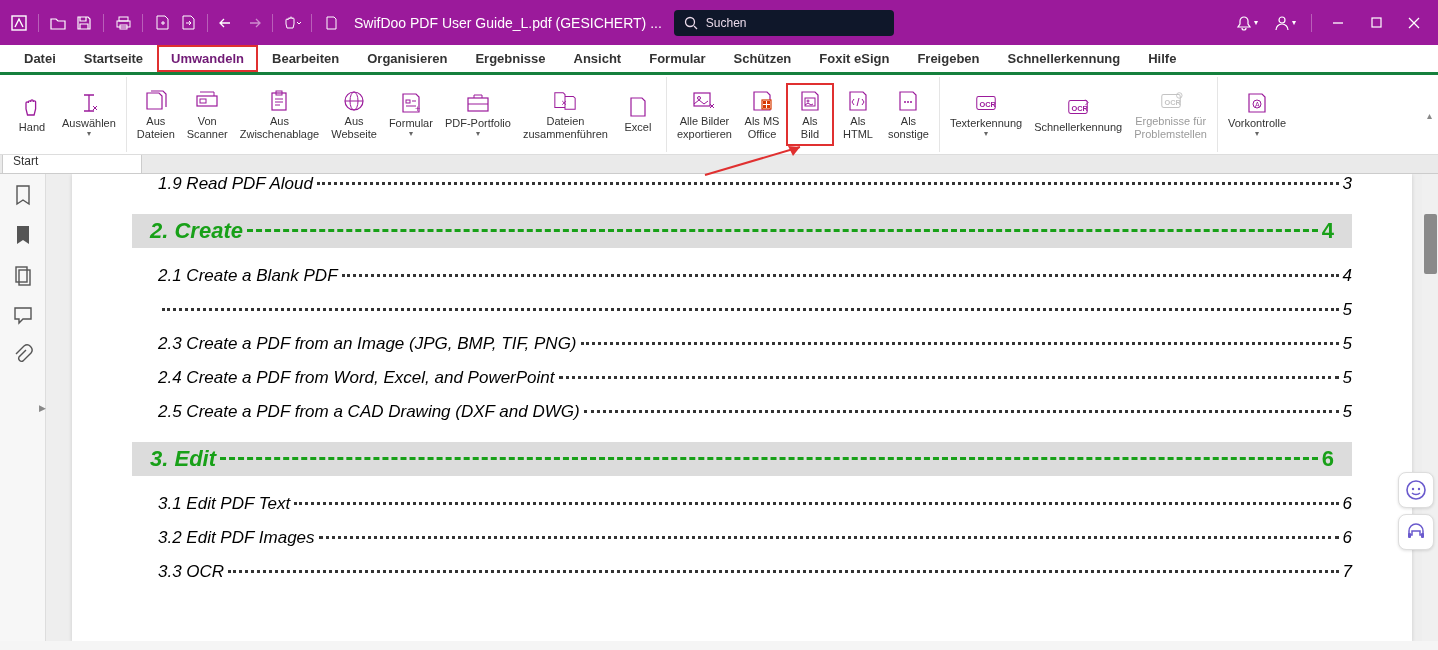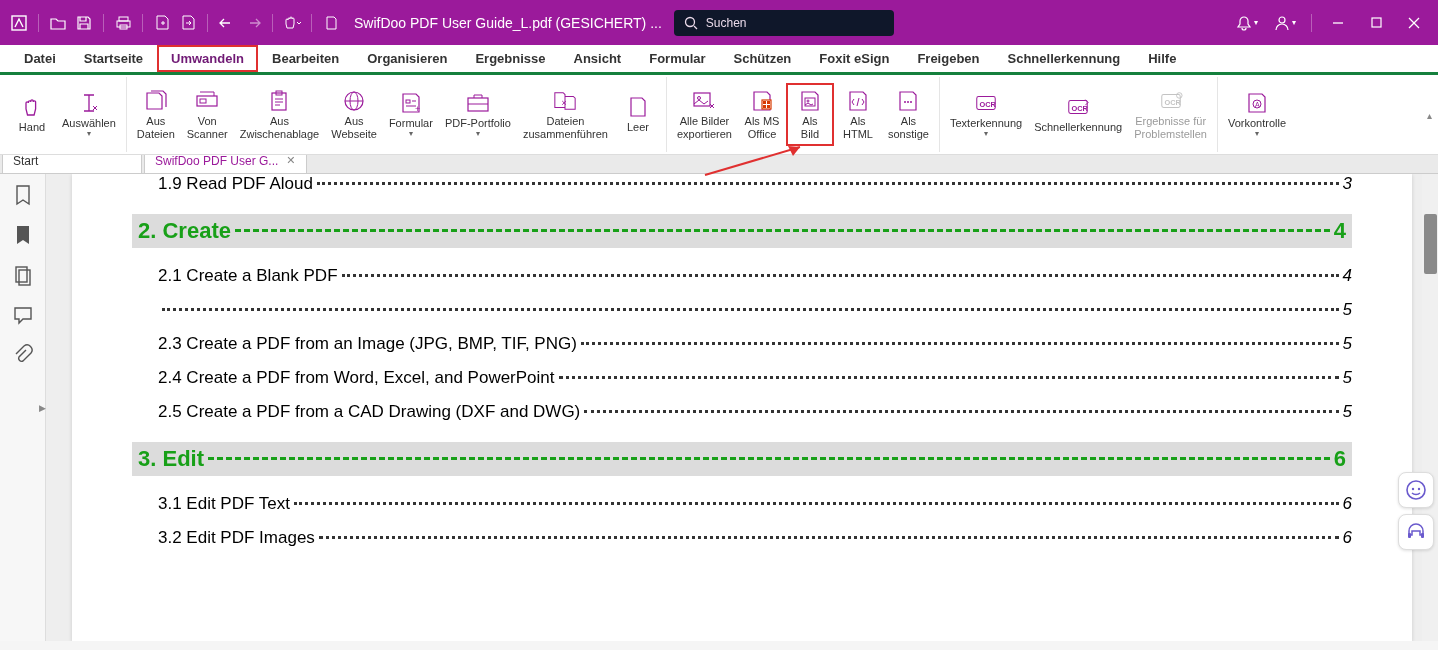--- a/index.html
+++ b/index.html
@@ -30,24 +30,24 @@
 .doctab.active{color:#9b1a9b;min-width:130px;}
 .doctab .closetab{margin-left:8px;color:#888;cursor:pointer;font-size:11px;}
 .workspace{display:flex;height:calc(650px - 45px - 30px - 80px - 28px);}
 .leftbar{width:46px;background:#f7f7f7;border-right:1px solid #ddd;display:flex;flex-direction:column;align-items:center;padding-top:10px;gap:18px;position:relative;}
 .leftbar .lbicon{width:22px;height:22px;color:#555;cursor:pointer;}
 .leftbar .expand{position:absolute;top:50%;right:-1px;transform:translateY(-50%);font-size:9px;color:#888;cursor:pointer;}
 .page-area{flex:1;background:#eee;overflow:auto;display:flex;justify-content:center;padding:0px 0;position:relative;}
 .page{width:1340px;background:#fff;padding:0px 60px 40px 60px;box-shadow:0 1px 4px rgba(0,0,0,0.15);}
 .toc-row{display:flex;align-items:baseline;margin-bottom:14px;font-size:17px;}
 .toc-row.sub{padding-left:26px;}
-.toc-row .title{white-space:nowrap;color:#000;}
+.toc-row .title{white-space:nowrap;color:#000;font-style:italic;}
 .toc-row .dots{flex:1;border-bottom:3px dotted #333;margin:0 4px;position:relative;top:-4px;}
 .toc-row .pageno{color:#000;font-style:italic;white-space:nowrap;}
-.toc-row.section{background:#dcdcdc;padding:4px 6px;margin-top:20px;margin-bottom:18px;}
+.toc-row.section{background:#dcdcdc;padding:4px 18px;margin-top:20px;margin-bottom:18px;}
 .toc-row.section .title{color:#18a018;font-weight:700;font-size:22px;}
 .toc-row.section .dots{border-bottom:3px dashed #18a018;top:-6px;}
 .toc-row.section .pageno{color:#18a018;font-weight:700;font-size:22px;font-style:normal;}
 .vscroll{position:absolute;right:0;top:0;width:16px;height:100%;background:#f0f0f0;}
 .vscroll .thumb{position:absolute;right:1px;top:40px;width:13px;height:60px;background:#8a8a8a;border-radius:2px;}
 .floatbtns{position:absolute;right:4px;bottom:100px;display:flex;flex-direction:column;gap:6px;z-index:10;}
 .floatbtn{width:36px;height:36px;background:#fff;border:1px solid #ddd;border-radius:8px;display:flex;align-items:center;justify-content:center;box-shadow:0 1px 3px rgba(0,0,0,0.12);cursor:pointer;}
 .arrow-annotation{position:absolute;left:700px;top:140px;pointer-events:none;z-index:5;}
 svg{display:block;}
 </style>
@@ -273,21 +273,21 @@
         </div>
         <div class="rlabel">Dateien
 zusammenführen</div>
       </div>
     <div class="rtool">
         <div class="ricon">
           <svg width="18" height="22" viewBox="0 0 18 22">
             <path d="M2 2h11l3 3v15H2z" fill="none" stroke="#9b1a9b" stroke-width="1.2"></path>
           </svg>
         </div>
-        <div class="rlabel">Leer</div>
+        <div class="rlabel">Excel</div>
       </div>
   </div>
   <div class="rbtn-group">
     <div class="rtool">
         <div class="ricon">
           <svg width="24" height="22" viewBox="0 0 24 22">
             <rect x="2" y="3" width="16" height="13" fill="none" stroke="#9b1a9b" stroke-width="1.2"></rect>
             <circle cx="7" cy="8" r="1.5" fill="none" stroke="#9b1a9b"></circle>
             <path d="M2 14l5-4 5 4 4-3" fill="none" stroke="#9b1a9b"></path>
             <path d="M18 14l4 4M22 14l-4 4" stroke="#9b1a9b" stroke-width="1"></path>
@@ -396,24 +396,20 @@
 
 <svg class="arrow-annotation" width="120" height="40" viewBox="0 0 120 40">
     <line x1="5" y1="35" x2="100" y2="7" stroke="#e03030" stroke-width="2"></line>
     <polygon points="100,7 88,6 93,16" fill="#e03030"></polygon>
   </svg>
 
 <div class="tabbar">
   <div class="doctab start">
       <span>Start</span>
     </div>
-  <div class="doctab active">
-      <span>SwifDoo PDF User G...</span>
-      <span class="closetab">✕</span>
-    </div>
 </div>
 
 <div class="workspace">
   <div class="leftbar">
     <svg class="lbicon" viewBox="0 0 22 22">
         <path d="M5 2h12v18l-6-4-6 4z" fill="none" stroke="#555" stroke-width="1.4"></path>
       </svg>
     <svg class="lbicon" viewBox="0 0 22 22">
         <path d="M5 2h12v18l-6-4-6 4z" fill="#555"></path>
       </svg>
@@ -472,20 +468,25 @@
         </div>
         <div class="toc-row sub">
           <span class="title">3.1 Edit PDF Text</span>
           <span class="dots"></span>
           <span class="pageno">6</span>
         </div>
         <div class="toc-row sub">
           <span class="title">3.2 Edit PDF Images</span>
           <span class="dots"></span>
           <span class="pageno">6</span>
+        </div>
+        <div class="toc-row sub">
+          <span class="title">3.3 OCR</span>
+          <span class="dots"></span>
+          <span class="pageno">7</span>
         </div>
       </div>
     <div class="vscroll">
         <div class="thumb"></div>
       </div>
   </div>
 </div>
 
 <div class="floatbtns">
   <div class="floatbtn">

